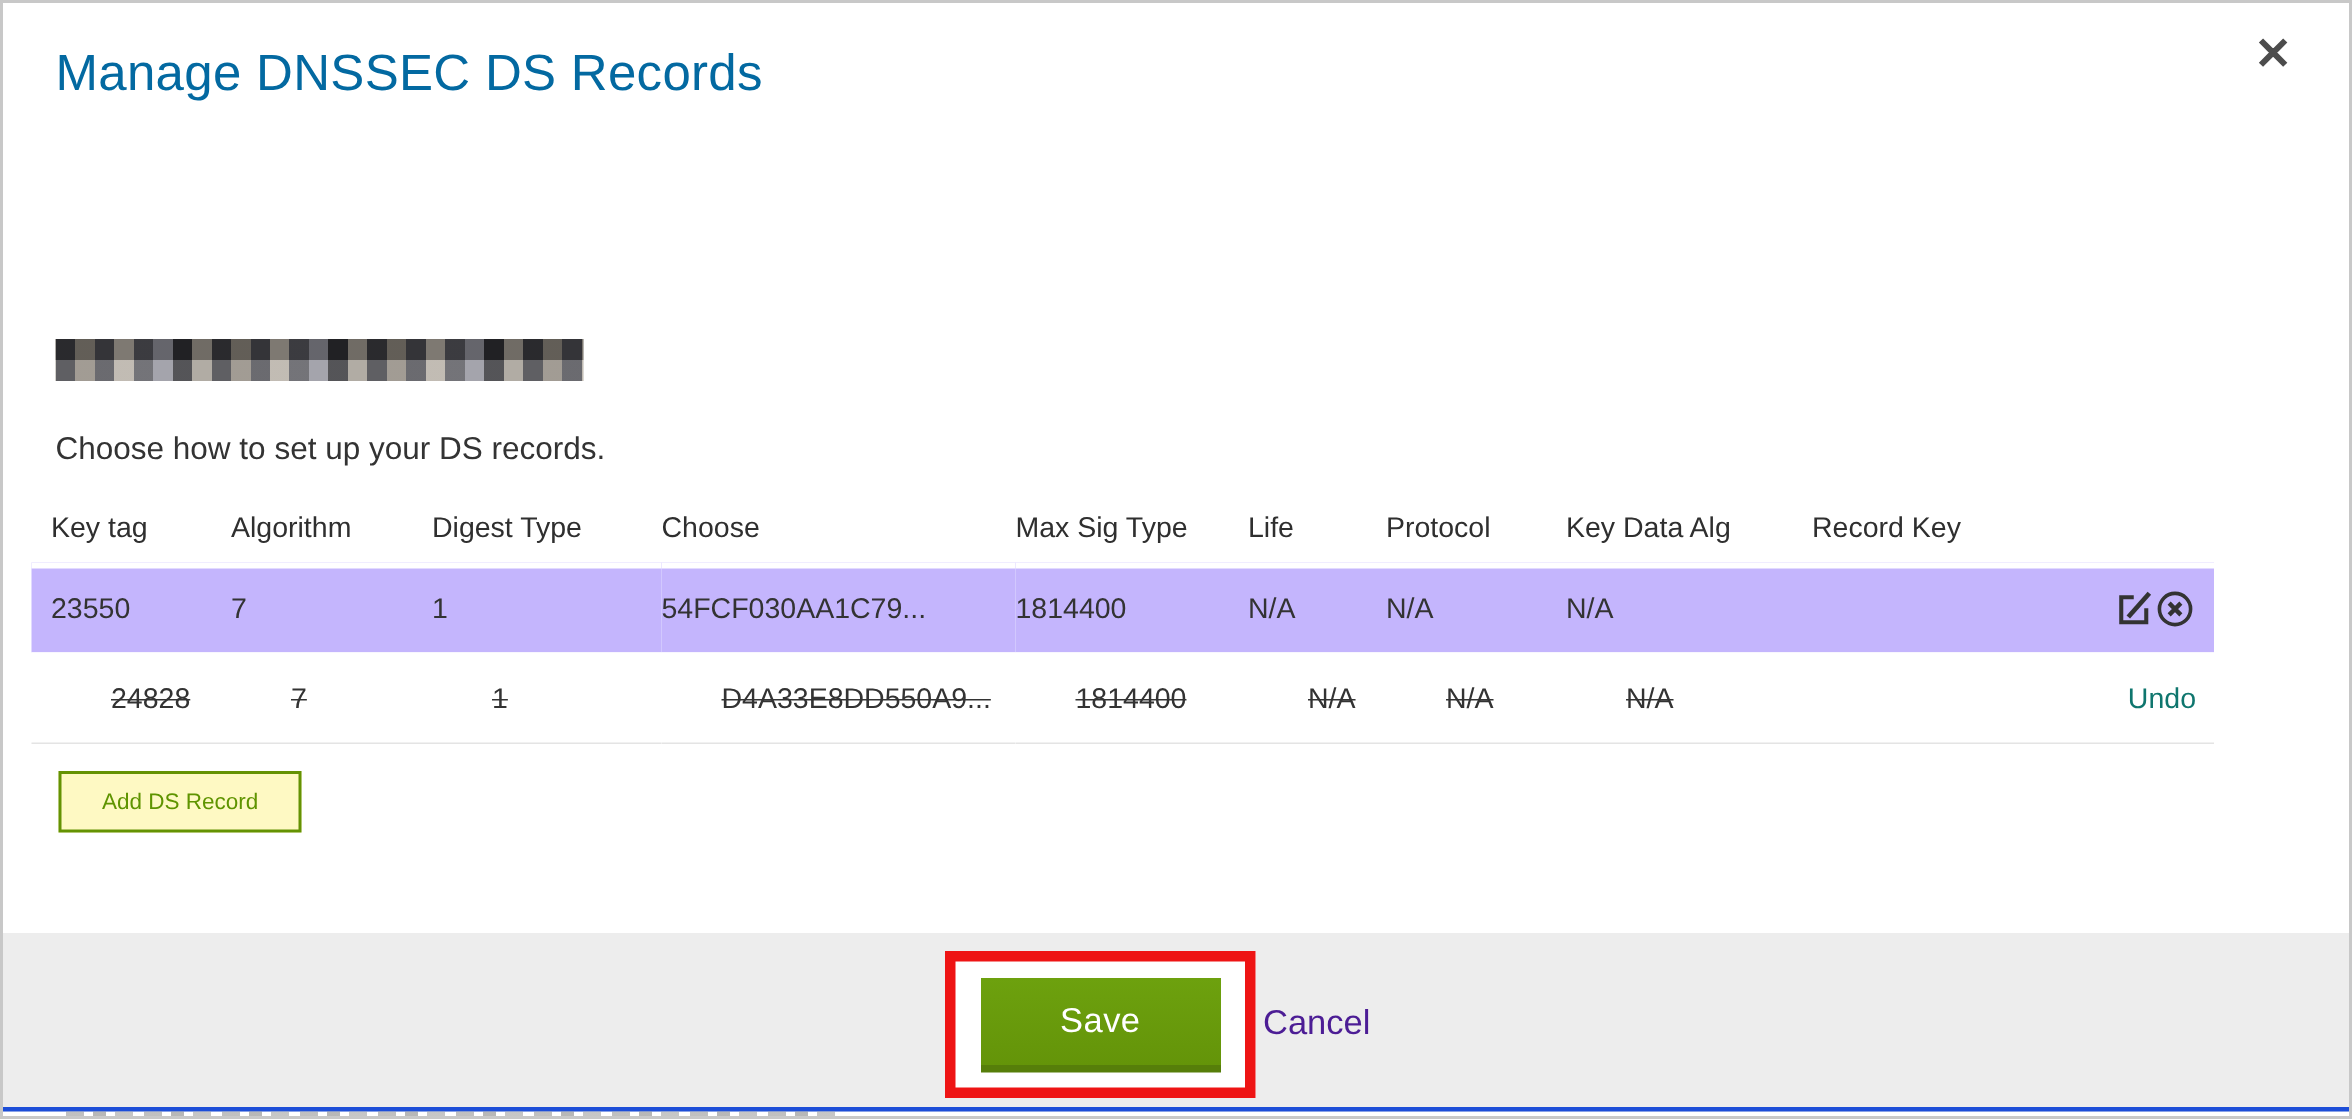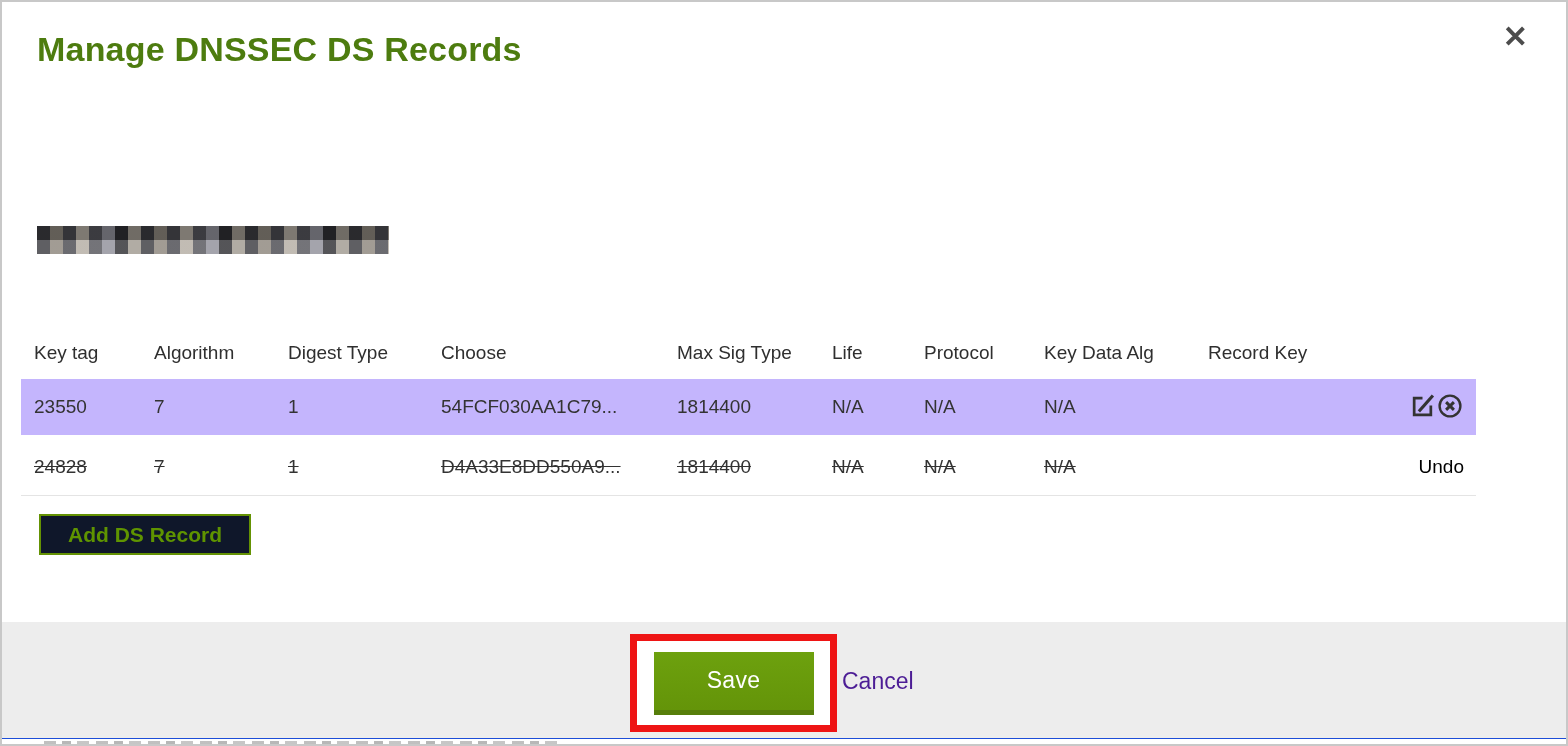--- a/index.html
+++ b/index.html
@@ -2,22 +2,22 @@
 <html><head>
 <meta charset="utf-8">
 <style>
   html,body { margin:0; padding:0; background:#fff; }
   .page {
     position:relative; width:1568px; height:746px; box-sizing:border-box;
     background:#fff; border:2px solid #c8c8c8; overflow:hidden;
     font-family:"Liberation Sans", sans-serif; color:#333;
   }
   .modal-title {
-    position:absolute; left:35px; top:28px; font-size:34px; font-weight:700;
-    color:#4d7c0f; letter-spacing:.2px;
+    position:absolute; left:35px; top:28px; font-size:34px; font-weight:400;
+    color:#0369a1; letter-spacing:.2px;
   }
   .close-btn {
     position:absolute; right:34px; top:16px; background:none; border:none;
     font-size:30px; font-weight:700; color:#4c4c4c; cursor:pointer; line-height:1;
     padding:4px;
   }
   .domain-redacted {
     position:absolute; left:35px; top:224px; width:352px; height:28px;
     background:
       repeating-linear-gradient(0deg, rgba(255,255,255,.18) 0 14px, rgba(0,0,0,.30) 14px 28px),
@@ -32,32 +32,32 @@
     width:1455px; font-size:19px; color:#333;
   }
   .ds-table th {
     text-align:left; font-weight:400; height:45px; vertical-align:middle;
     padding:0; color:#2f2f2f;
   }
   .ds-table td { padding:0; vertical-align:middle; }
   .ds-table th.first, .ds-table td.first { padding-left:13px; }
   tr.row-active td { background:#c4b5fd; border-top:4px solid #fff; height:56px; }
   tr.row-deleted td { background:#fff; border-top:3px solid #fff; border-bottom:1px solid #e4e4e4; height:57px; }
-  .strike { text-decoration:line-through; }
+  .strike { text-decoration:line-through;margin-left:40px; }
   td.cell-actions { text-align:right; padding-right:12px; white-space:nowrap; }
   .icon-btn { background:none; border:none; padding:0 1px; margin:0; cursor:pointer; vertical-align:middle; }
-  .undo-link { color:#000000; text-decoration:none; font-size:19px; cursor:pointer; }
+  .undo-link { color:#0f766e; text-decoration:none; font-size:19px; cursor:pointer; }
   .add-btn {
     position:absolute; left:37px; top:512px; height:41px; padding:0 27px;
-    background:#0f172a; border:2px solid #649203; color:#5f9400; font-size:21px;
-    font-family:"Liberation Sans", sans-serif; cursor:pointer;font-weight:bold;
+    background:#fef9c3; border:2px solid #649203; color:#5f9400; font-size:15px;
+    font-family:"Liberation Sans", sans-serif; cursor:pointer;
   }
   .footer {
     position:absolute; left:0; right:0; top:620px; height:116px;
-    background:#ededed; border-bottom:1px solid #1d4ed8;
+    background:#ededed; border-bottom:3px solid #1d4ed8;
   }
   .red-box {
     position:absolute; left:628px; top:12px; width:193px; height:84px;
     border:7px solid #ee1414; background:#fff;
     display:flex; align-items:center; justify-content:center;
   }
   .save-btn {
     width:160px; height:63px; background:linear-gradient(#6da10e, #649409);
     border:none; border-bottom:5px solid #567e0a; color:#fff; font-size:23px;
     font-weight:500; font-family:"Liberation Sans", sans-serif; cursor:pointer;
@@ -77,20 +77,21 @@
 <body>
 
 <div class="page">
 
   <div class="modal-title">Manage DNSSEC DS Records</div>
 
   <button class="close-btn">✕</button>
 
   <div class="domain-redacted"></div>
 
+  <div class="instruction">Choose how to set up your DS records.</div>
 
   <div class="ds-table-wrap">
     <table class="ds-table">
       <colgroup>
         <col style="width:133px">
           <col style="width:134px">
           <col style="width:153px">
         <col style="width:236px">
           <col style="width:155px">
           <col style="width:92px">

